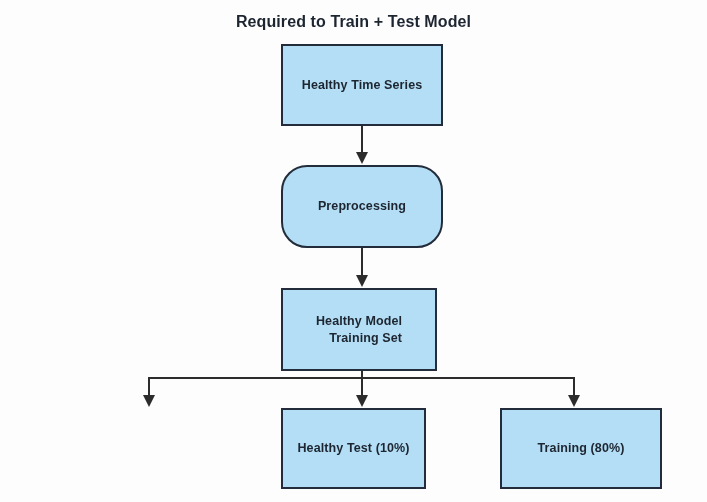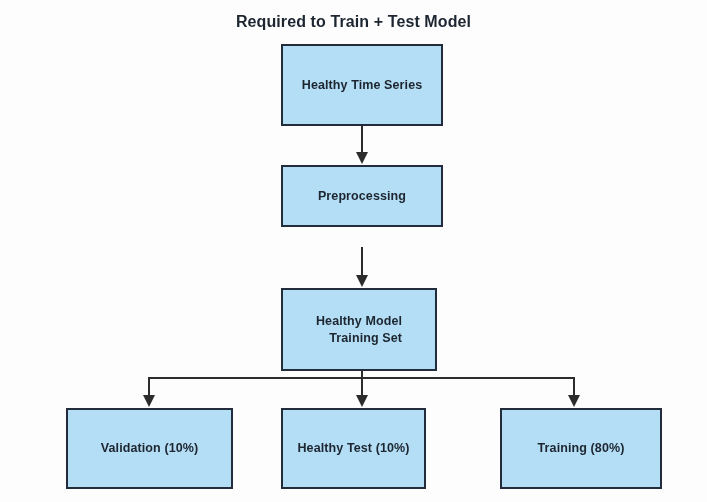--- a/index.html
+++ b/index.html
@@ -47,21 +47,21 @@
     font-size: 12.5px;
     font-weight: bold;
     color: #1c2530;
     letter-spacing: 0.1px;
     line-height: 1.3;
     white-space: pre-line;
     padding: 0 6px;
   }
   
   .n-healthy-time-series      { left: 281px; top: 44px;  width: 162px; height: 82px; }
-  .n-preprocessing            { left: 281px; top: 165px; width: 162px; height: 62px; }
+  .n-preprocessing            { left: 281px; top: 165px; width: 162px; height: 83px; border-radius: 26px; }
   .n-healthy-model-training   { left: 281px; top: 288px; width: 156px; height: 83px; }
   .n-validation               { left: 66px;  top: 408px; width: 167px; height: 81px; }
   .n-healthy-test             { left: 281px; top: 408px; width: 145px; height: 81px; }
   .n-training                 { left: 493px; top: 408px; width: 162px; height: 81px; margin-left: 7px; }
 </style>
 </head>
 <body>
 
 <div class="canvas">
 
@@ -96,23 +96,20 @@
 
   <div class="node n-preprocessing">
     <span class="node-label">Preprocessing</span>
   </div>
 
   <div class="node n-healthy-model-training">
     <span class="node-label">Healthy Model
 Training Set</span>
   </div>
 
-  <div class="node n-validation">
-    <span class="node-label">Validation (10%)</span>
-  </div>
 
   <div class="node n-healthy-test">
     <span class="node-label">Healthy Test (10%)</span>
   </div>
 
   <div class="node n-training">
     <span class="node-label">Training (80%)</span>
   </div>
 
 </div>

